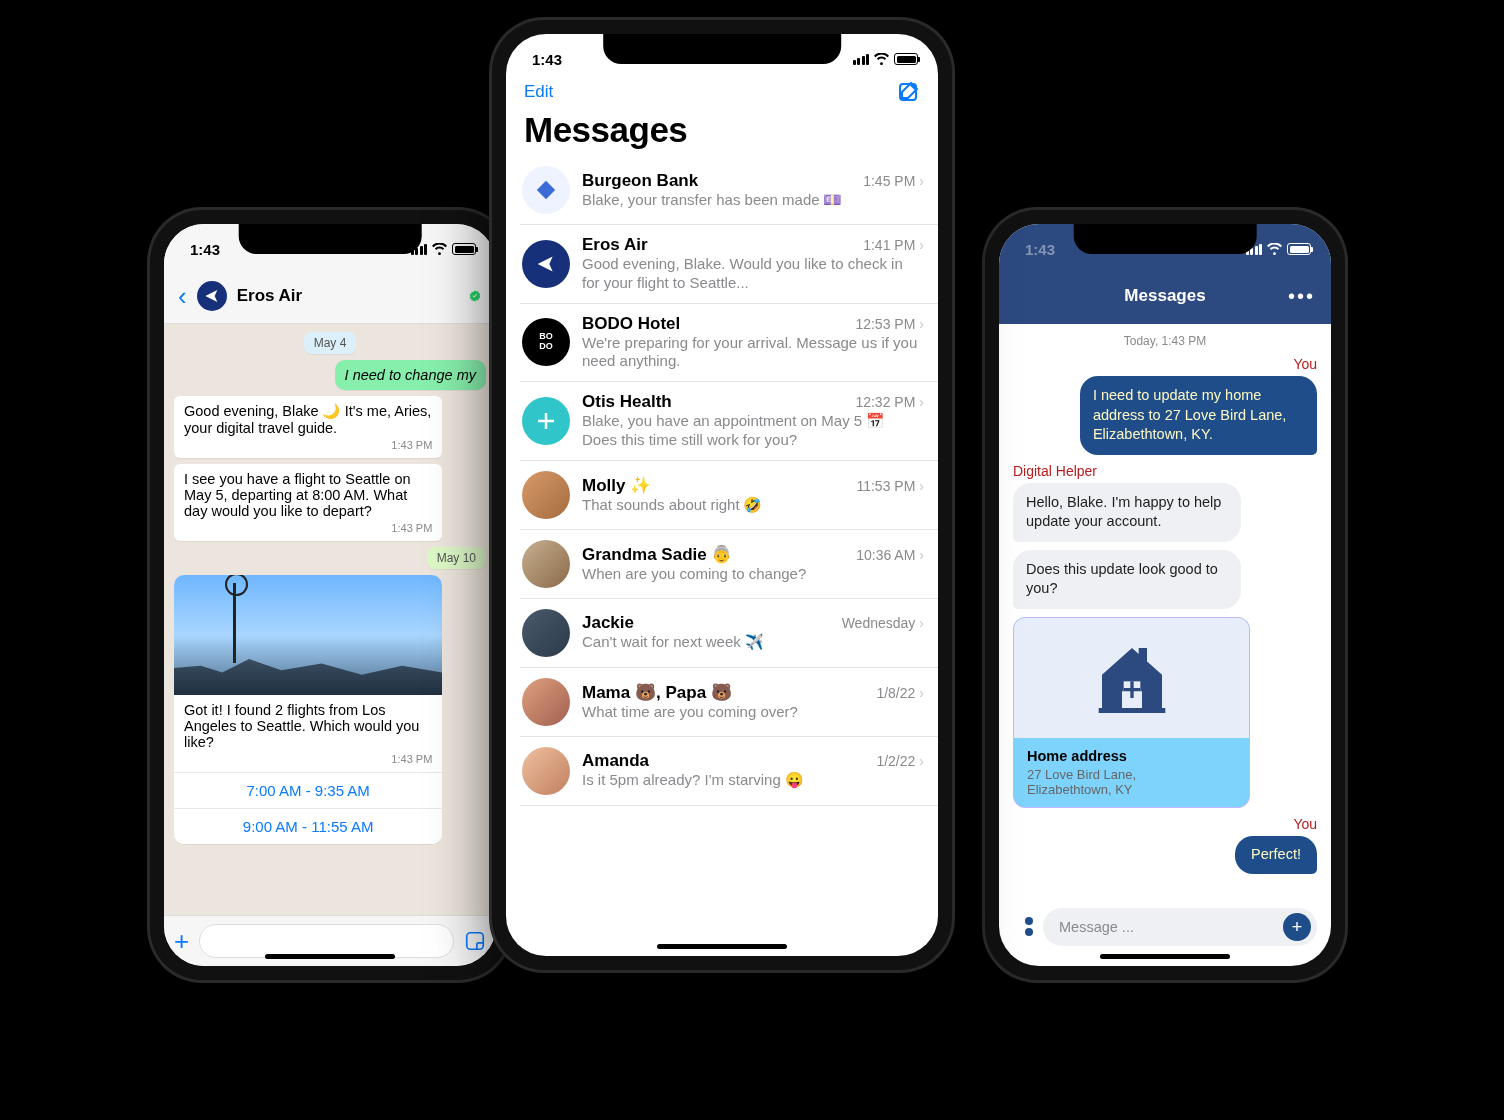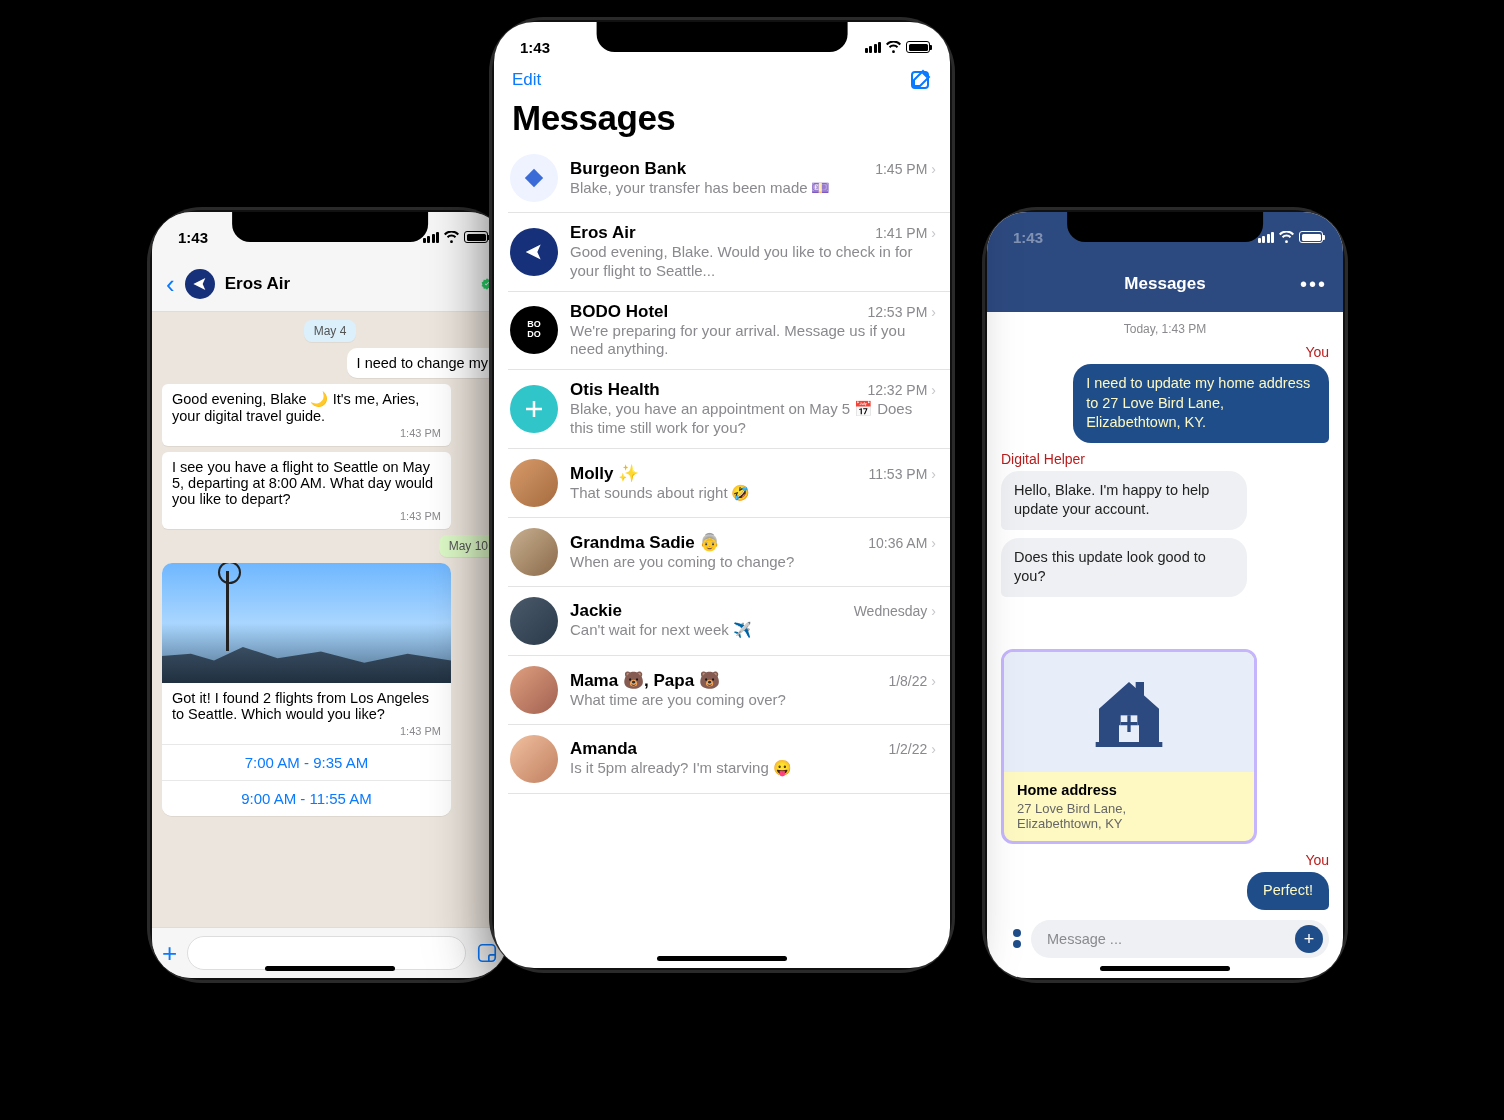--- a/index.html
+++ b/index.html
@@ -14,21 +14,21 @@
   .stage {
     position: relative;
     width: 1504px;
     height: 1120px;
   }
   .phone {
     position: absolute;
     border-radius: 52px;
     background: #111;
     box-shadow: 0 0 0 3px #2a2a2a, 0 25px 60px rgba(0,0,0,.6);
-    padding: 2px;
+    padding: 14px;
   }
   .screen {
     background: #fff;
     border-radius: 40px;
     overflow: hidden;
     position: relative;
     width: 100%;
     height: 100%;
     display: flex;
     flex-direction: column;
@@ -105,21 +105,21 @@
   .wa-header {
     background:#f6f6f6; height:56px; display:flex; align-items:center; gap:10px;
     padding: 0 14px; border-bottom:1px solid #ddd;
   }
   .back-btn { color:#0a7aff; font-size:26px; line-height:1; }
   .wa-logo { width:30px; height:30px; border-radius:50%; background:#16307a; display:flex; align-items:center;justify-content:center;}
   .wa-title { font-weight:700; font-size:17px; flex:1;}
   .verified { width:14px; height:14px; }
   .wa-body { flex:1; overflow:hidden; padding: 8px 10px 0; display:flex; flex-direction:column; gap:6px;}
   .date-chip { align-self:center; background:#dcf0fb; color:#545454; font-size:12px; padding:4px 10px; border-radius:8px; box-shadow:0 1px 0 rgba(0,0,0,.05);}
-  .bubble-out-wa { align-self:flex-end; background:#ffffff; padding:7px 10px; border-radius:10px; max-width:80%; font-size:14.5px; box-shadow:0 1px 0 rgba(0,0,0,.06);}
+  .bubble-out-wa { align-self:flex-end; background:#86efac; padding:7px 10px; border-radius:10px; max-width:80%; font-size:14.5px; box-shadow:0 1px 0 rgba(0,0,0,.06);font-style:italic;}
   .bubble-in-wa { align-self:flex-start; background:#fff; padding:7px 10px; border-radius:6px; max-width:86%; font-size:14.5px; box-shadow:0 1px 0 rgba(0,0,0,.06);}
   .bubble-time { font-size:11px; color:#8a8a8e; text-align:right; margin-top:3px;}
   .img-card { background:#fff; border-radius:10px; align-self:flex-start; max-width:86%; box-shadow:0 1px 0 rgba(0,0,0,.06); overflow:hidden;}
   .img-thumb {
     width:100%; height:120px;
     background: linear-gradient(to bottom, #6fb7ff 0%, #a9d6ff 50%, #4a6a85 100%);
     position:relative;
   }
   .img-thumb::before {
     content:""; position:absolute; bottom:0; left:0; right:0; height:45px;
@@ -148,22 +148,22 @@
   .r-label-left { text-align:left;}
   .r-out {
     align-self:flex-end; background:#1f4d8a; color:#fef9c3; padding:10px 13px;
     border-radius:18px; border-bottom-right-radius:5px; max-width:78%; font-size:14.5px; line-height:1.35;
   }
   .r-in {
     align-self:flex-start; background:#eef0f3; color:#222; padding:10px 13px;
     border-radius:18px; border-bottom-left-radius:5px; max-width:75%; font-size:14.5px; line-height:1.35;
   }
   .r-card {
-    align-self:flex-start; background:#fef9c3; border:3px solid #c4b5fd; border-radius:12px;
-    width:78%; overflow:hidden;margin-top:44px;
+    align-self:flex-start; background:#7dd3fc; border:1px solid #c4b5fd; border-radius:12px;
+    width:78%; overflow:hidden;
   }
   .r-card-top {
     height:120px; background:#e8eef9; display:flex; align-items:center; justify-content:center;
   }
   .r-card-body { padding:10px 13px; font-size:13px; color:#666;}
   .r-card-body .title { font-weight:600; color:#000; font-size:14.5px; margin-bottom:3px;}
   .r-input-bar { padding:10px 14px 20px; display:flex; align-items:center; gap:10px;}
   .r-quick { width:20px; height:20px; display:flex; flex-direction:column; gap:3px; align-items:flex-end;}
   .r-quick span { width:8px; height:8px; background:#1f4d8a; border-radius:50%;}
   .r-input { flex:1; height:38px; background:#eef0f3; border-radius:20px; display:flex; align-items:center; justify-content:space-between; padding:0 6px 0 16px;}

